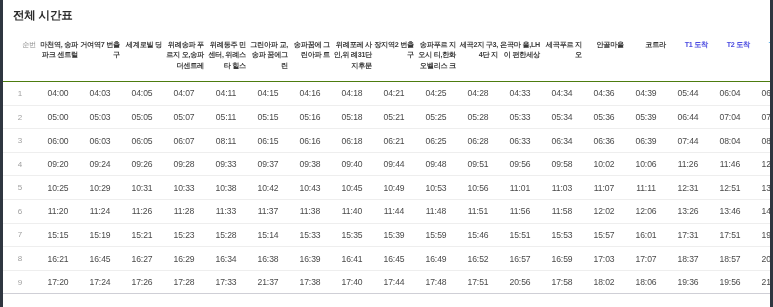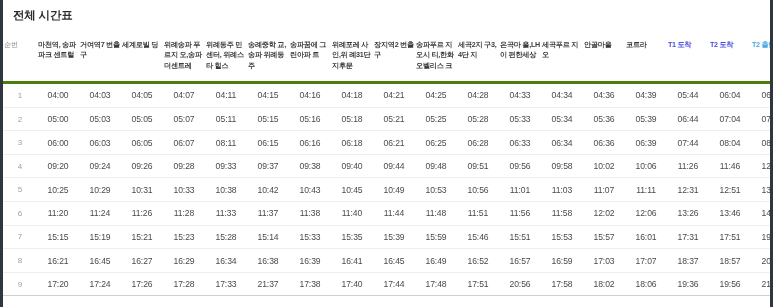--- a/index.html
+++ b/index.html
@@ -44,27 +44,27 @@
   table.timetable {
     border-collapse: collapse;
     width: 767px;
     table-layout: fixed;
   }
 
   table.timetable thead th {
     font-size: 7.2px;
     font-weight: bold;
     color: #3a3a3a;
-    text-align: left;
+    text-align: right;
     vertical-align: top;
     padding: 9px 1px 10px 1px;
     line-height: 1.45;
     letter-spacing: -0.3px;
     word-break: break-all;
-    border-bottom: 3px solid #4d7c0f;
+    border-bottom: 1px solid #4d7c0f;
   }
 
   table.timetable thead th.col-seq {
     color: #8d8d8d;
     font-weight: normal;
     font-size: 7.2px;
   }
 
   table.timetable thead th.hl-arrive {
     color: #4a4ae0;
@@ -127,21 +127,21 @@
           <col class="c-data">
         </colgroup>
       <thead>
         <tr>
             <th class="col-seq">순번</th>
             <th>마천역, 송파파크 센트럴</th>
             <th>거여역7 번출구</th>
             <th>세계로빌 딩</th>
             <th>위례송파 푸르지 오,송파 더센트레</th>
             <th>위례동주 민센터, 위례스타 힐스</th>
-            <th>송례중학 교,송파 위례동주</th>
+            <th>그린아파 교,송파 꿈에그린</th>
             <th>송파꿈에 그린아파 트</th>
             <th>위례포레 사인,위 례31단 지후문</th>
             <th>장지역2 번출구</th>
             <th>송파푸르 지오시 티,한화 오벨리스 크</th>
             <th>세곡2지 구3,4단 지</th>
             <th>은곡마 을,LH이 편한세상</th>
             <th>세곡푸르 지오</th>
             <th>안골마을</th>
             <th>코트라</th>
             <th class="hl-arrive">T1 도착</th>

